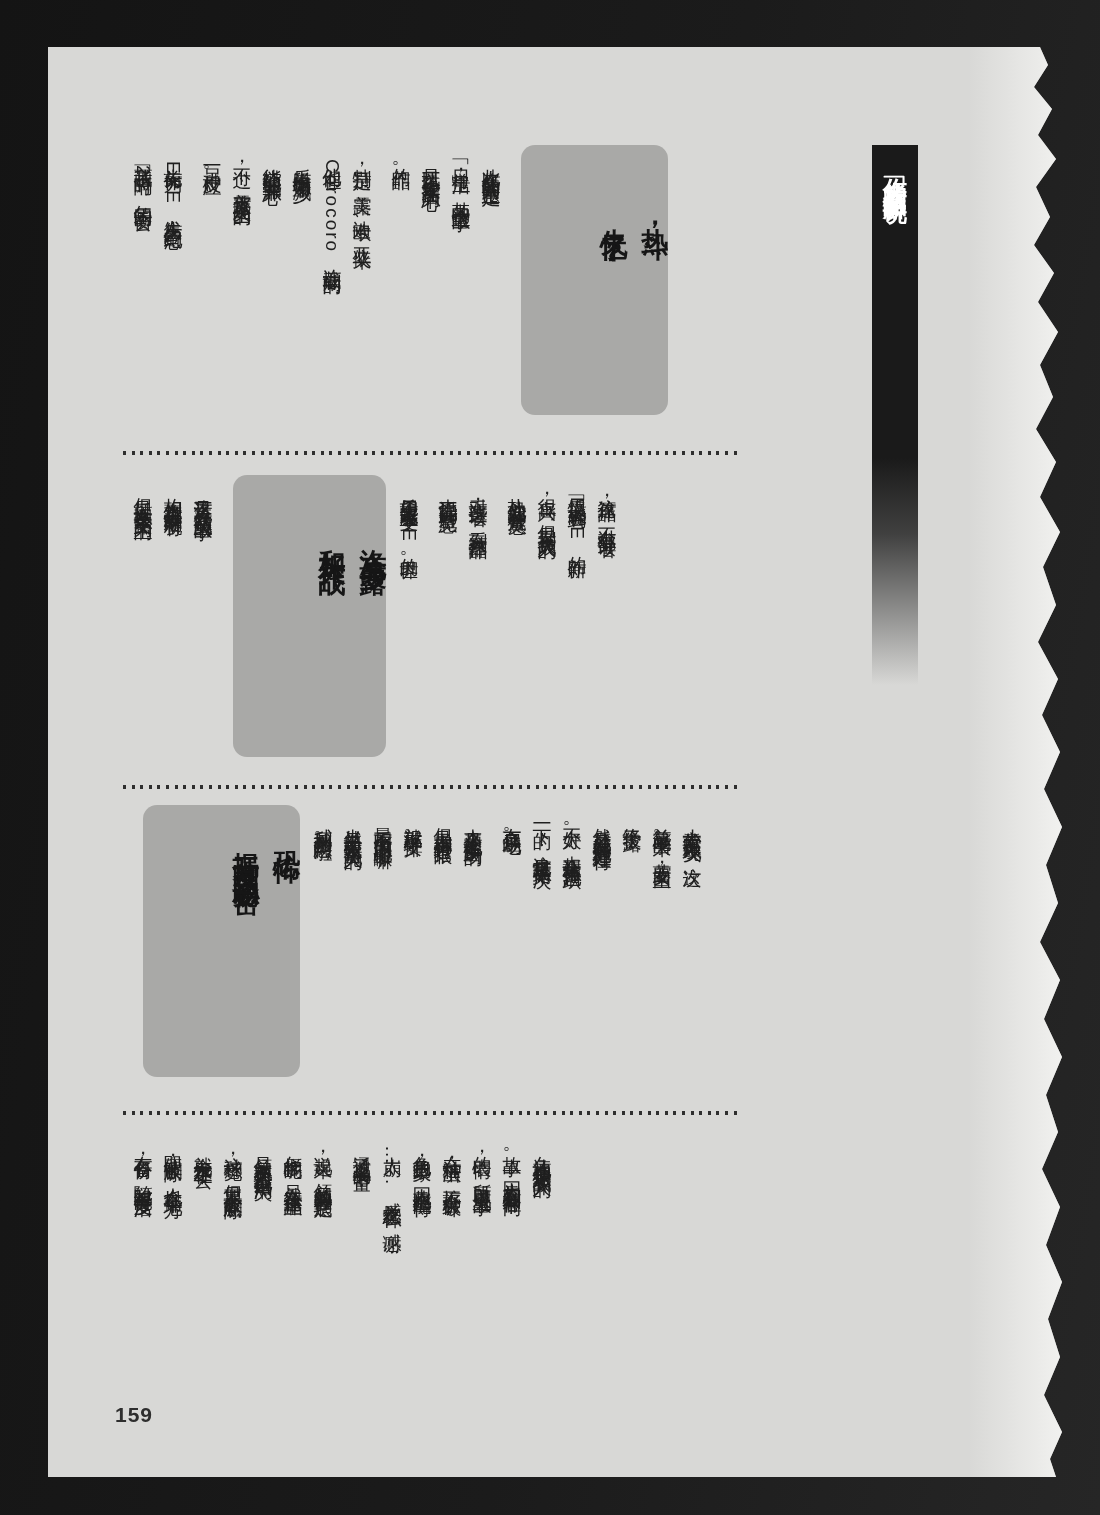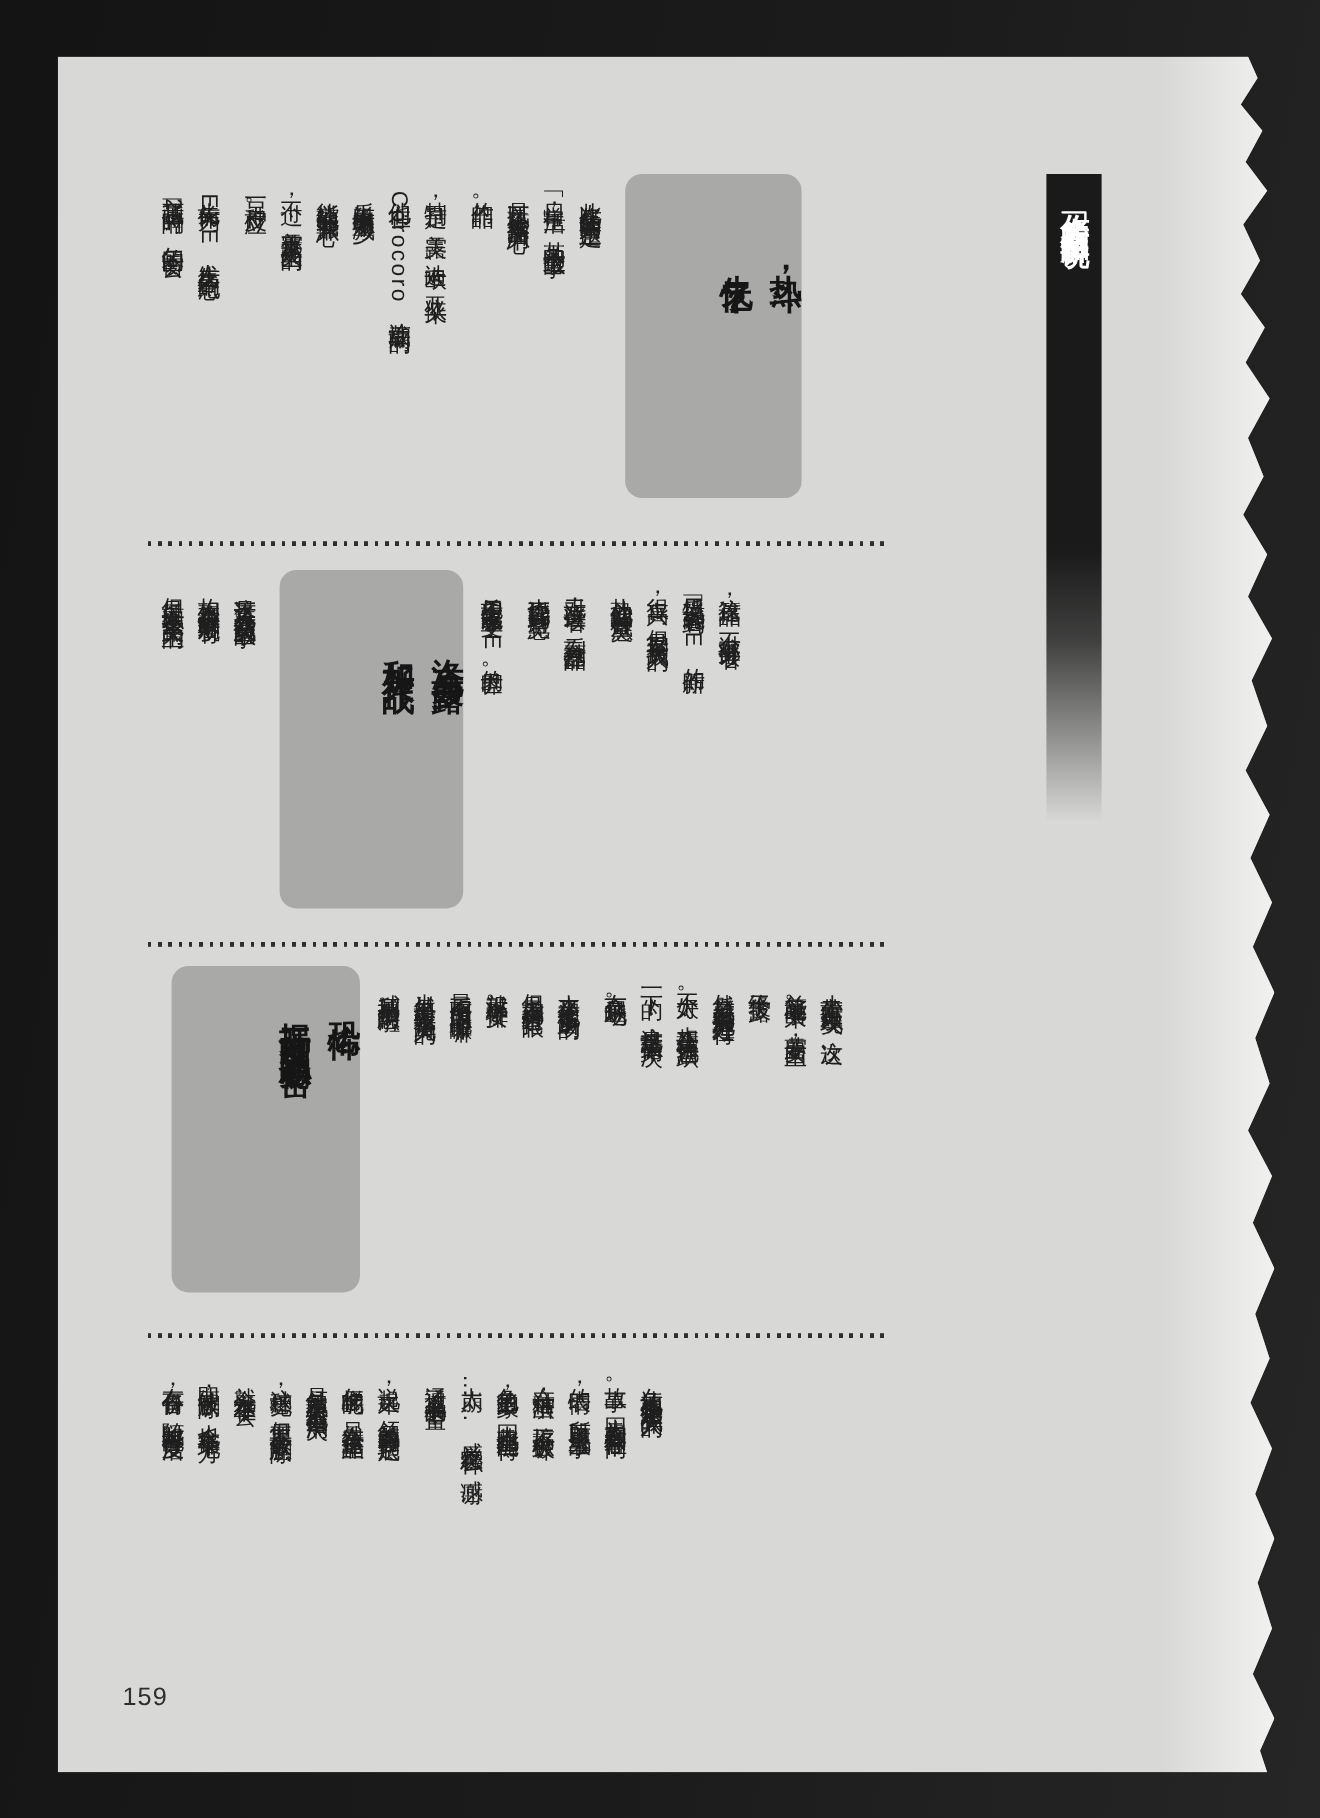--- a/index.html
+++ b/index.html
@@ -64,21 +64,21 @@
     align-items:flex-start;gap:14px;
   }
   .tb1 .box-inner{padding-top:62px;}
   .tb2 .box-inner{padding-top:52px;}
   .tb3 .box-inner{padding-top:25px;}
   .box-inner span{
     writing-mode:vertical-rl;text-orientation:mixed;
     font-size:27px;font-weight:bold;color:#161616;letter-spacing:5px;line-height:1;
   }
   .page-number{
-    position:absolute;left:54px;top:1356px;font-size:21px;font-weight:normal;
+    position:absolute;left:67px;top:1356px;font-size:21px;font-weight:bold;
     color:#2e2e2e;letter-spacing:1px;
   }
 </style>
 </head>
 <body>
 
 <div class="paper">
   <div class="tear-glow"></div>
 
   <div class="banner">

